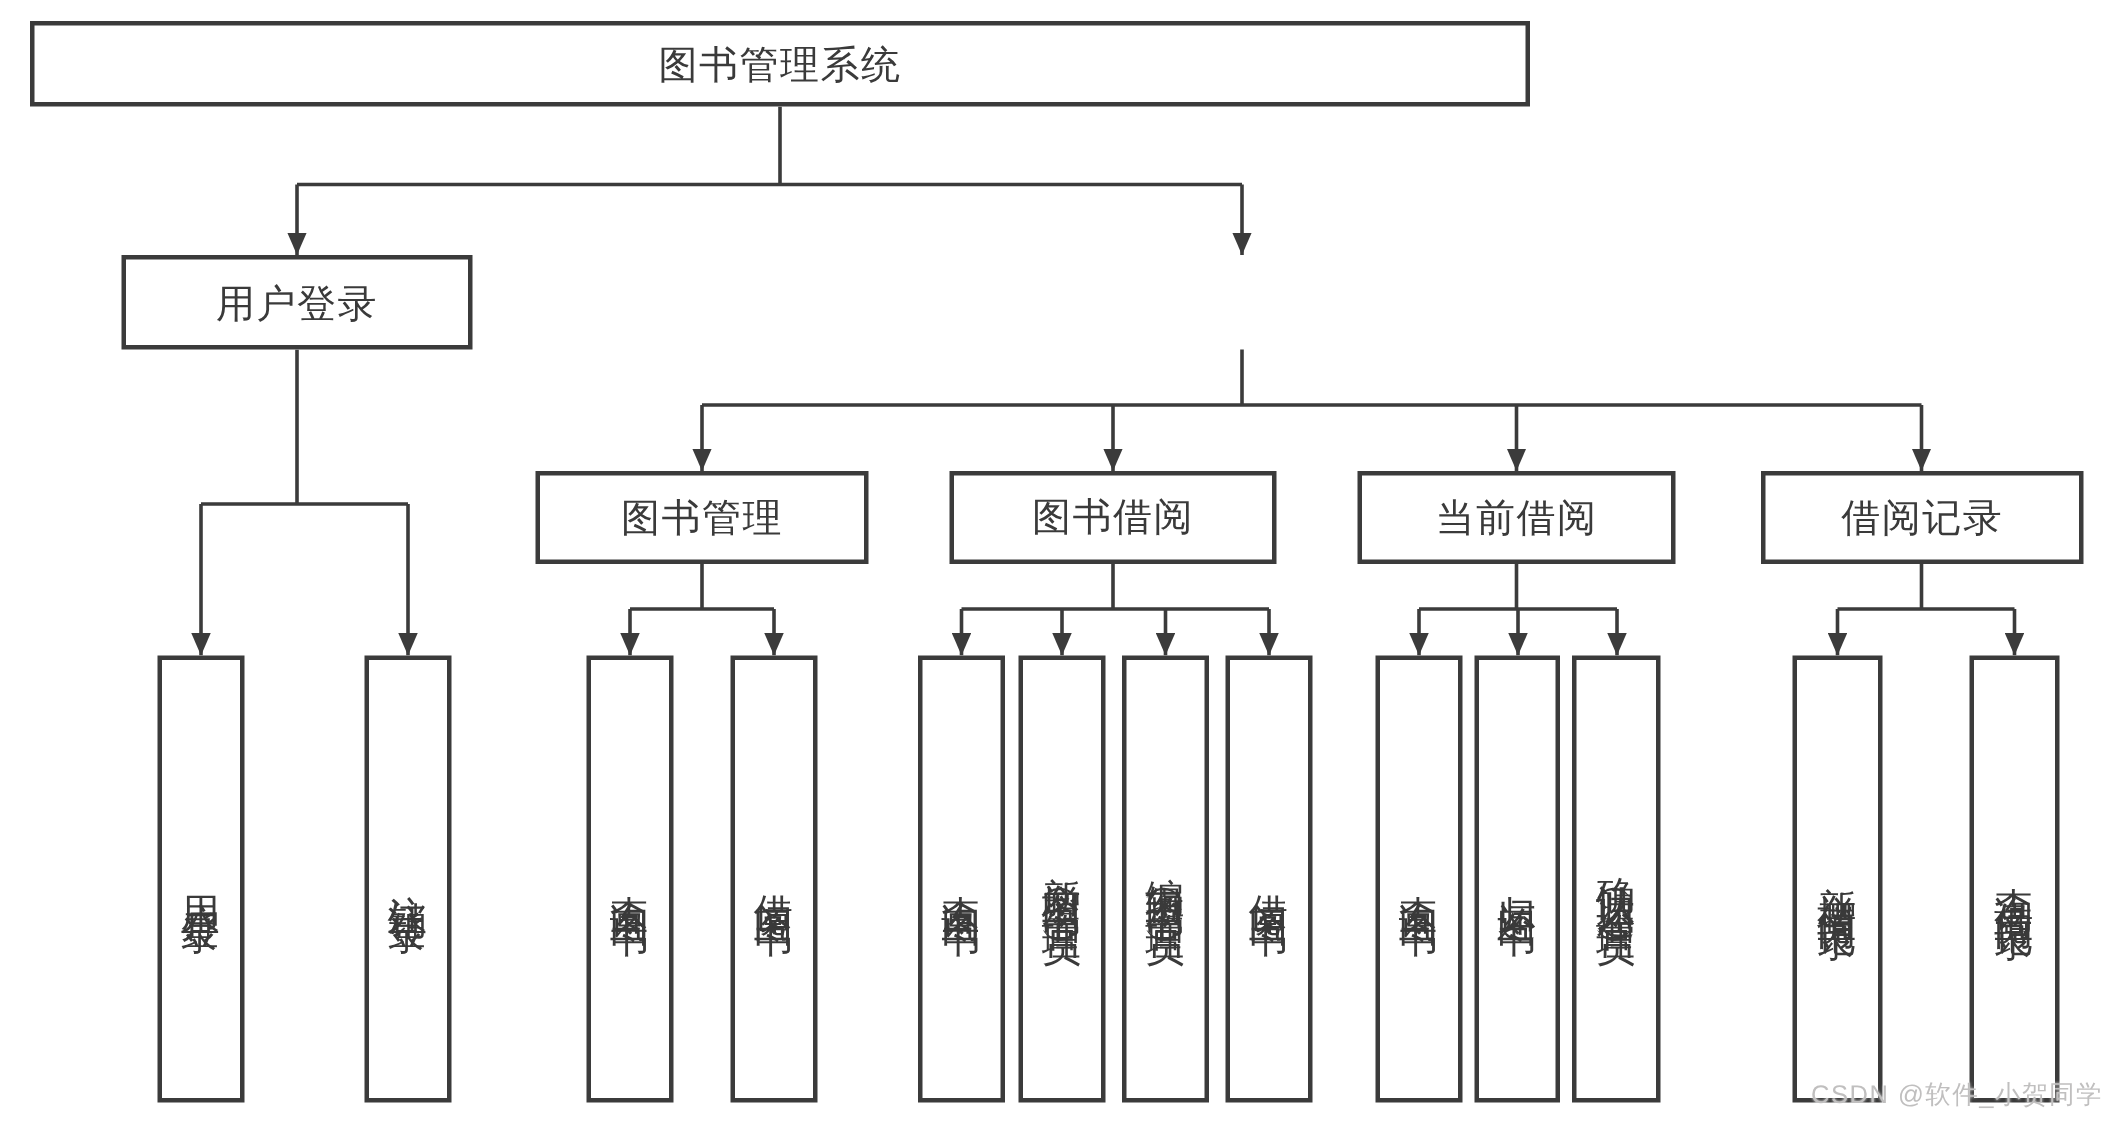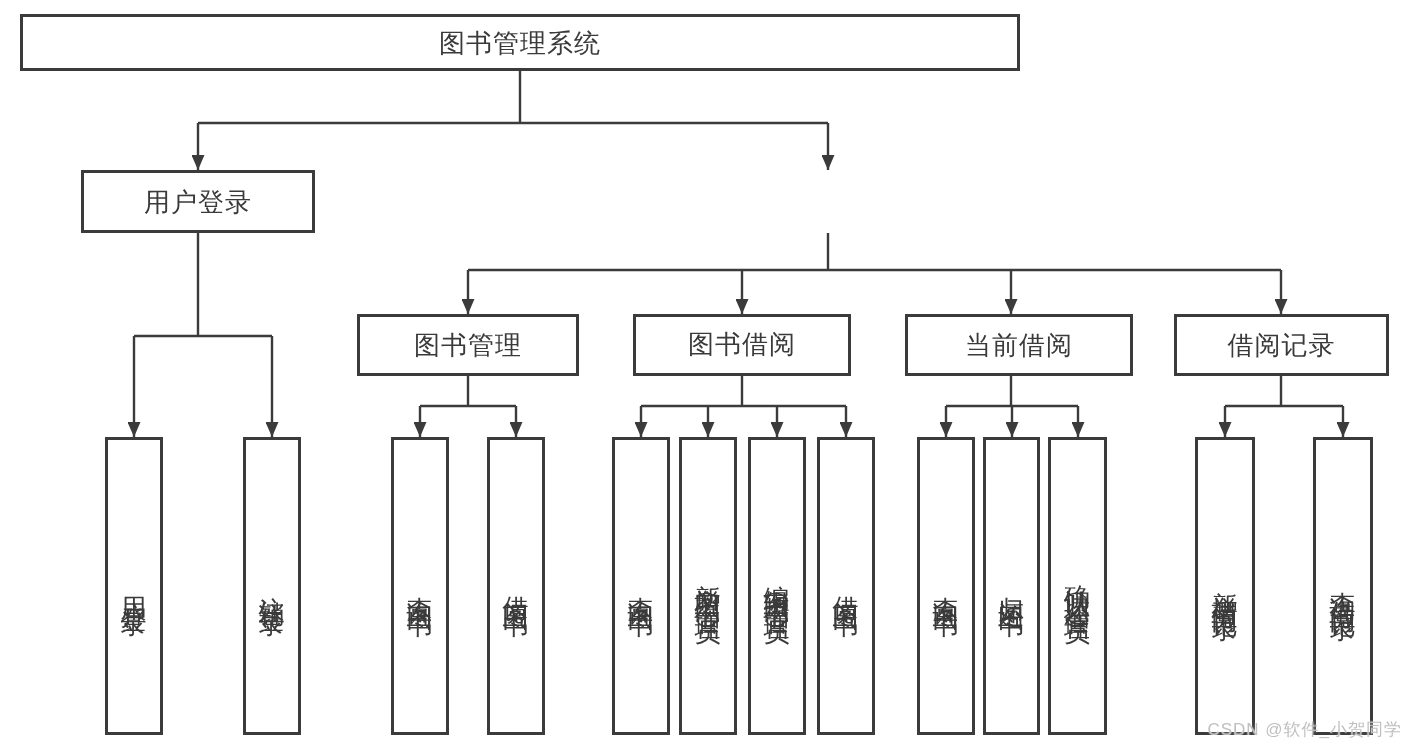--- a/index.html
+++ b/index.html
@@ -95,21 +95,21 @@
     <line x1="1225" y1="406" x2="1225" y2="437" stroke="#3b3b3b" stroke-width="2.4" marker-end="url(#ah)"></line>
     <line x1="1343" y1="406" x2="1343" y2="437" stroke="#3b3b3b" stroke-width="2.4" marker-end="url(#ah)"></line>
   </svg>
 
   <div class="bx h" style="left:20px; top:14px; width:1000px; height:57px;">图书管理系统</div>
 
   <div class="bx h" style="left:81px; top:170px; width:234px; height:63px;">用户登录</div>
 
   <div class="bx h" style="left:357px; top:314px; width:222px; height:62px;">图书管理</div>
   <div class="bx h" style="left:633px; top:314px; width:218px; height:62px;font-family:Liberation Serif, serif;">图书借阅</div>
-  <div class="bx h" style="left:905px; top:314px; width:228px; height:62px;">当前借阅</div>
+  <div class="bx h" style="left:905px; top:314px; width:212px; height:62px;">当前借阅</div>
   <div class="bx h" style="left:1174px; top:314px; width:215px; height:62px;">借阅记录</div>
 
   <div class="bx v" style="left:105px; top:437px; width:58px; height:298px;">用户登录</div>
   <div class="bx v" style="left:243px; top:437px; width:58px; height:298px;">注销登录</div>
 
   <div class="bx v" style="left:391px; top:437px; width:58px; height:298px;">查询图书</div>
   <div class="bx v" style="left:487px; top:437px; width:58px; height:298px;">借阅图书</div>
 
   <div class="bx v" style="left:612px; top:437px; width:58px; height:298px;">查询图书</div>
   <div class="bx v" style="left:679px; top:437px; width:58px; height:298px;">新增图书（管理员）</div>

